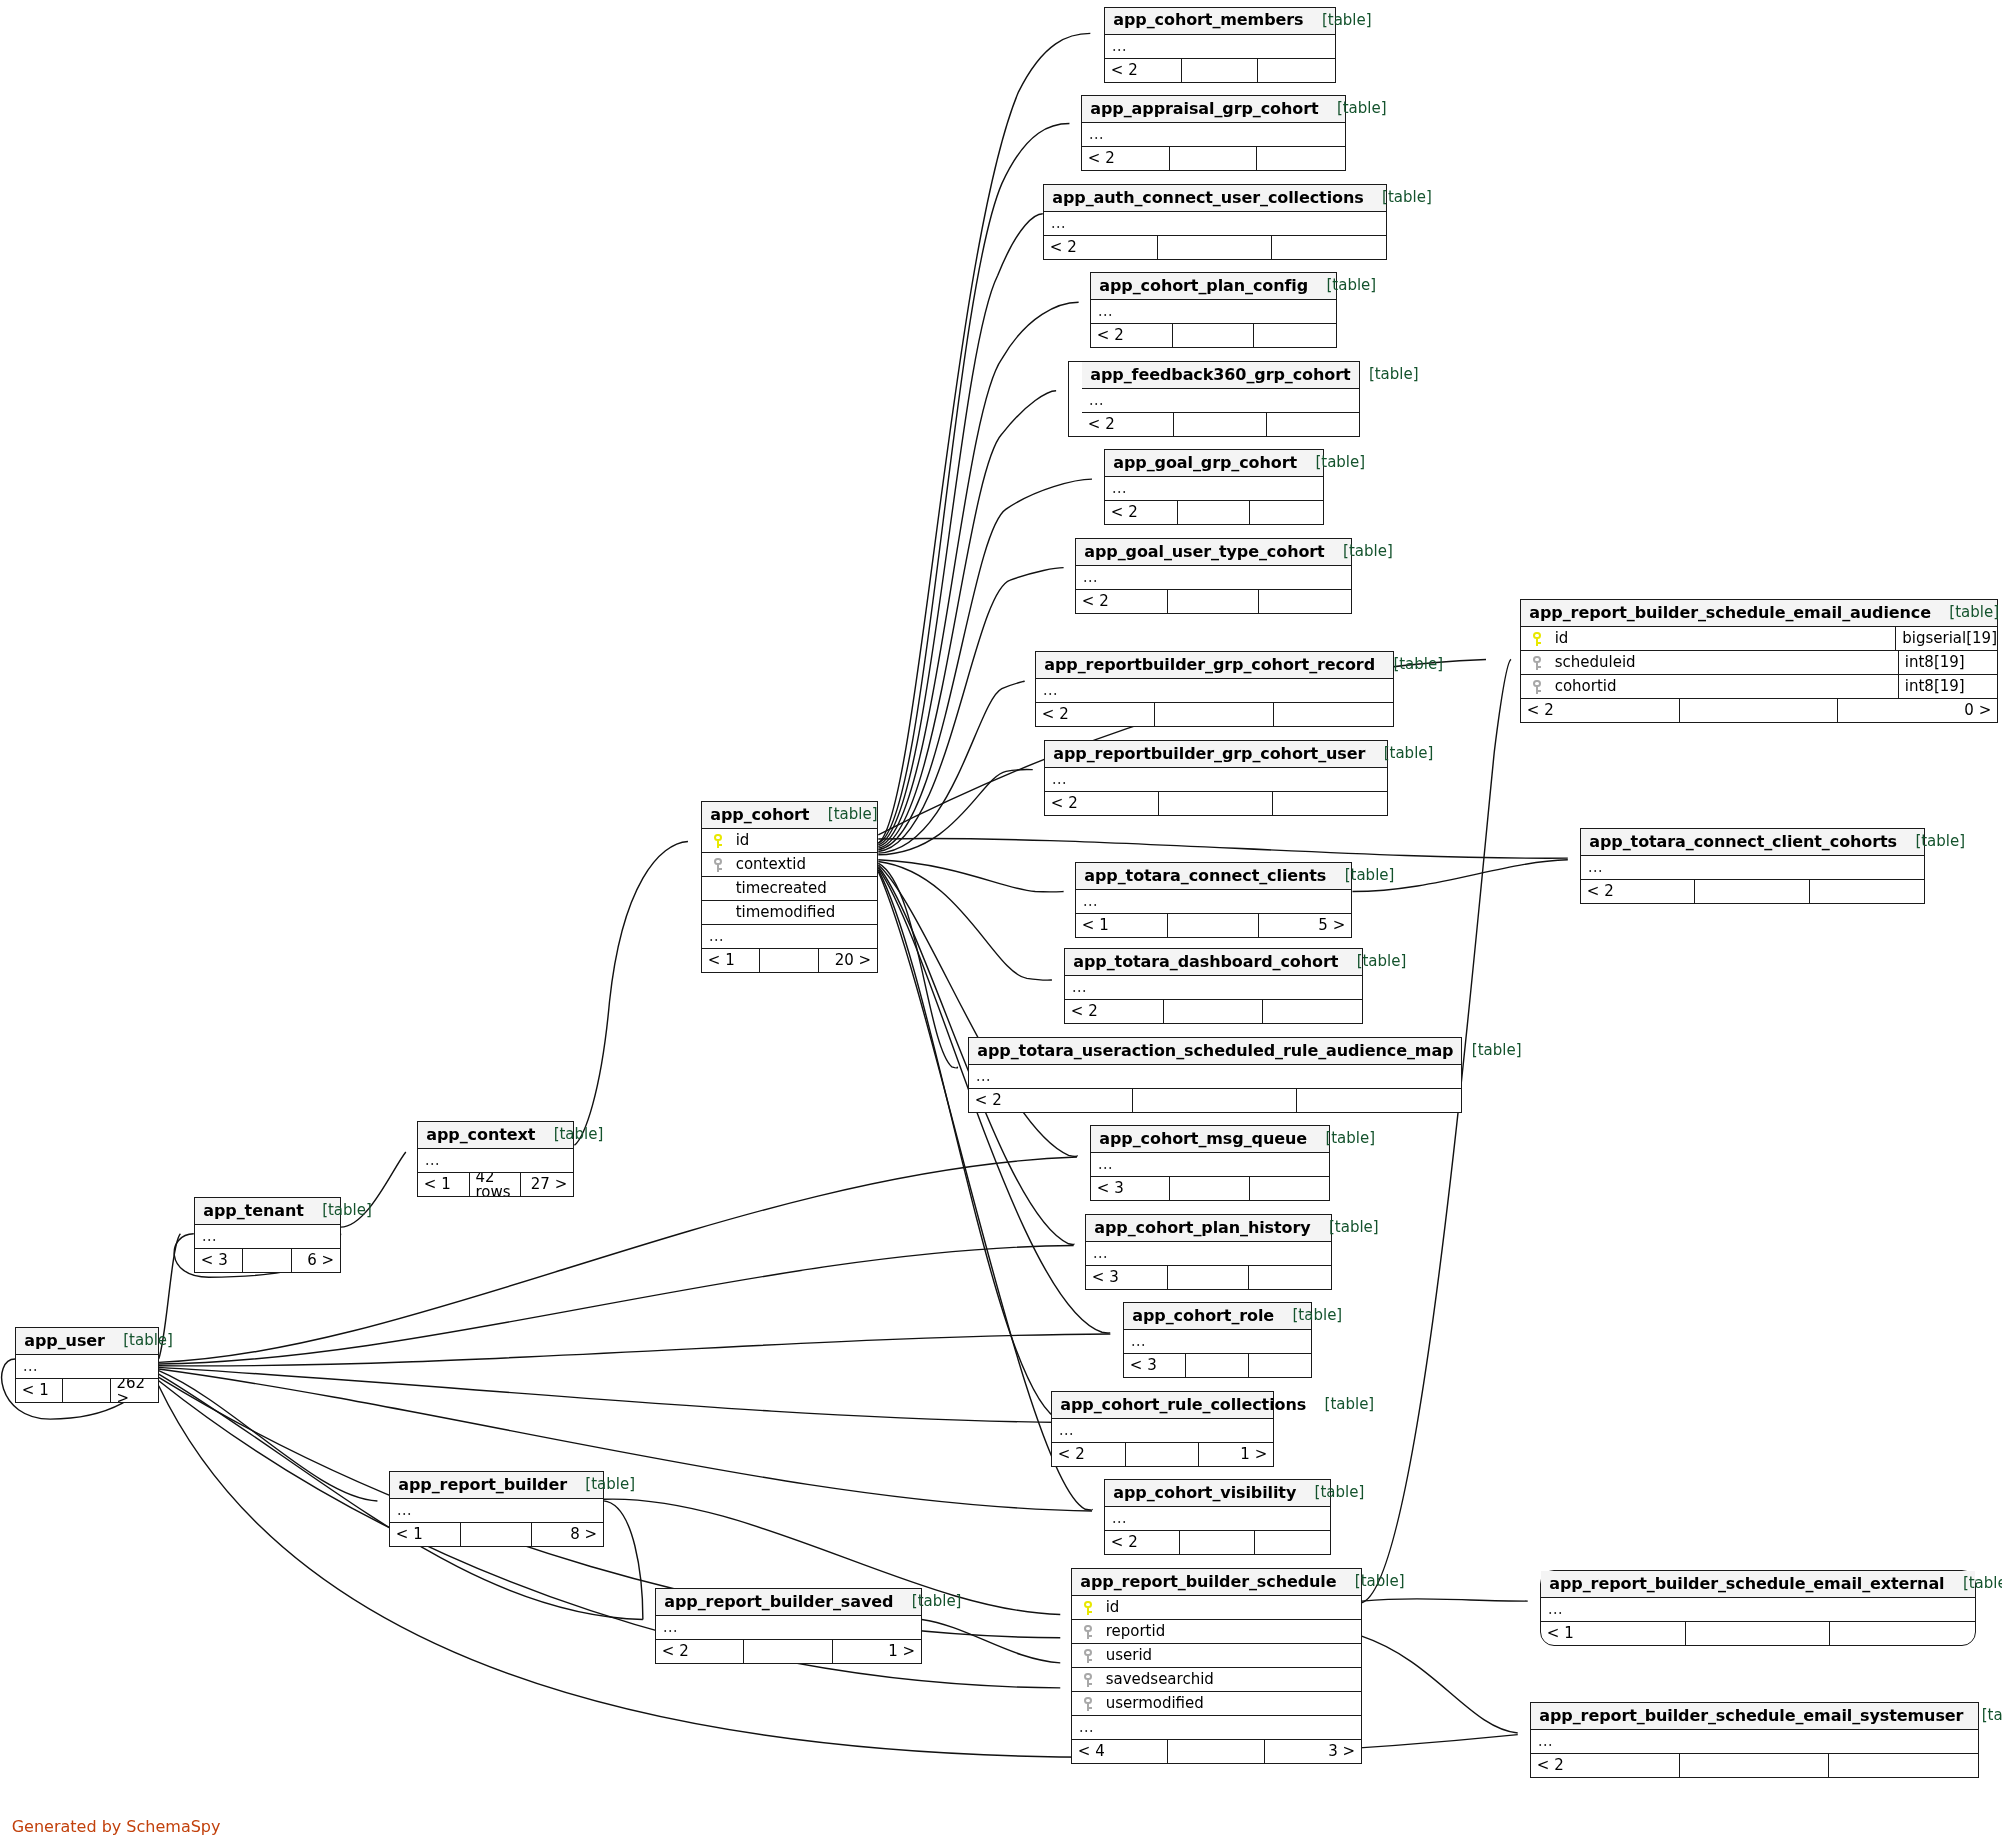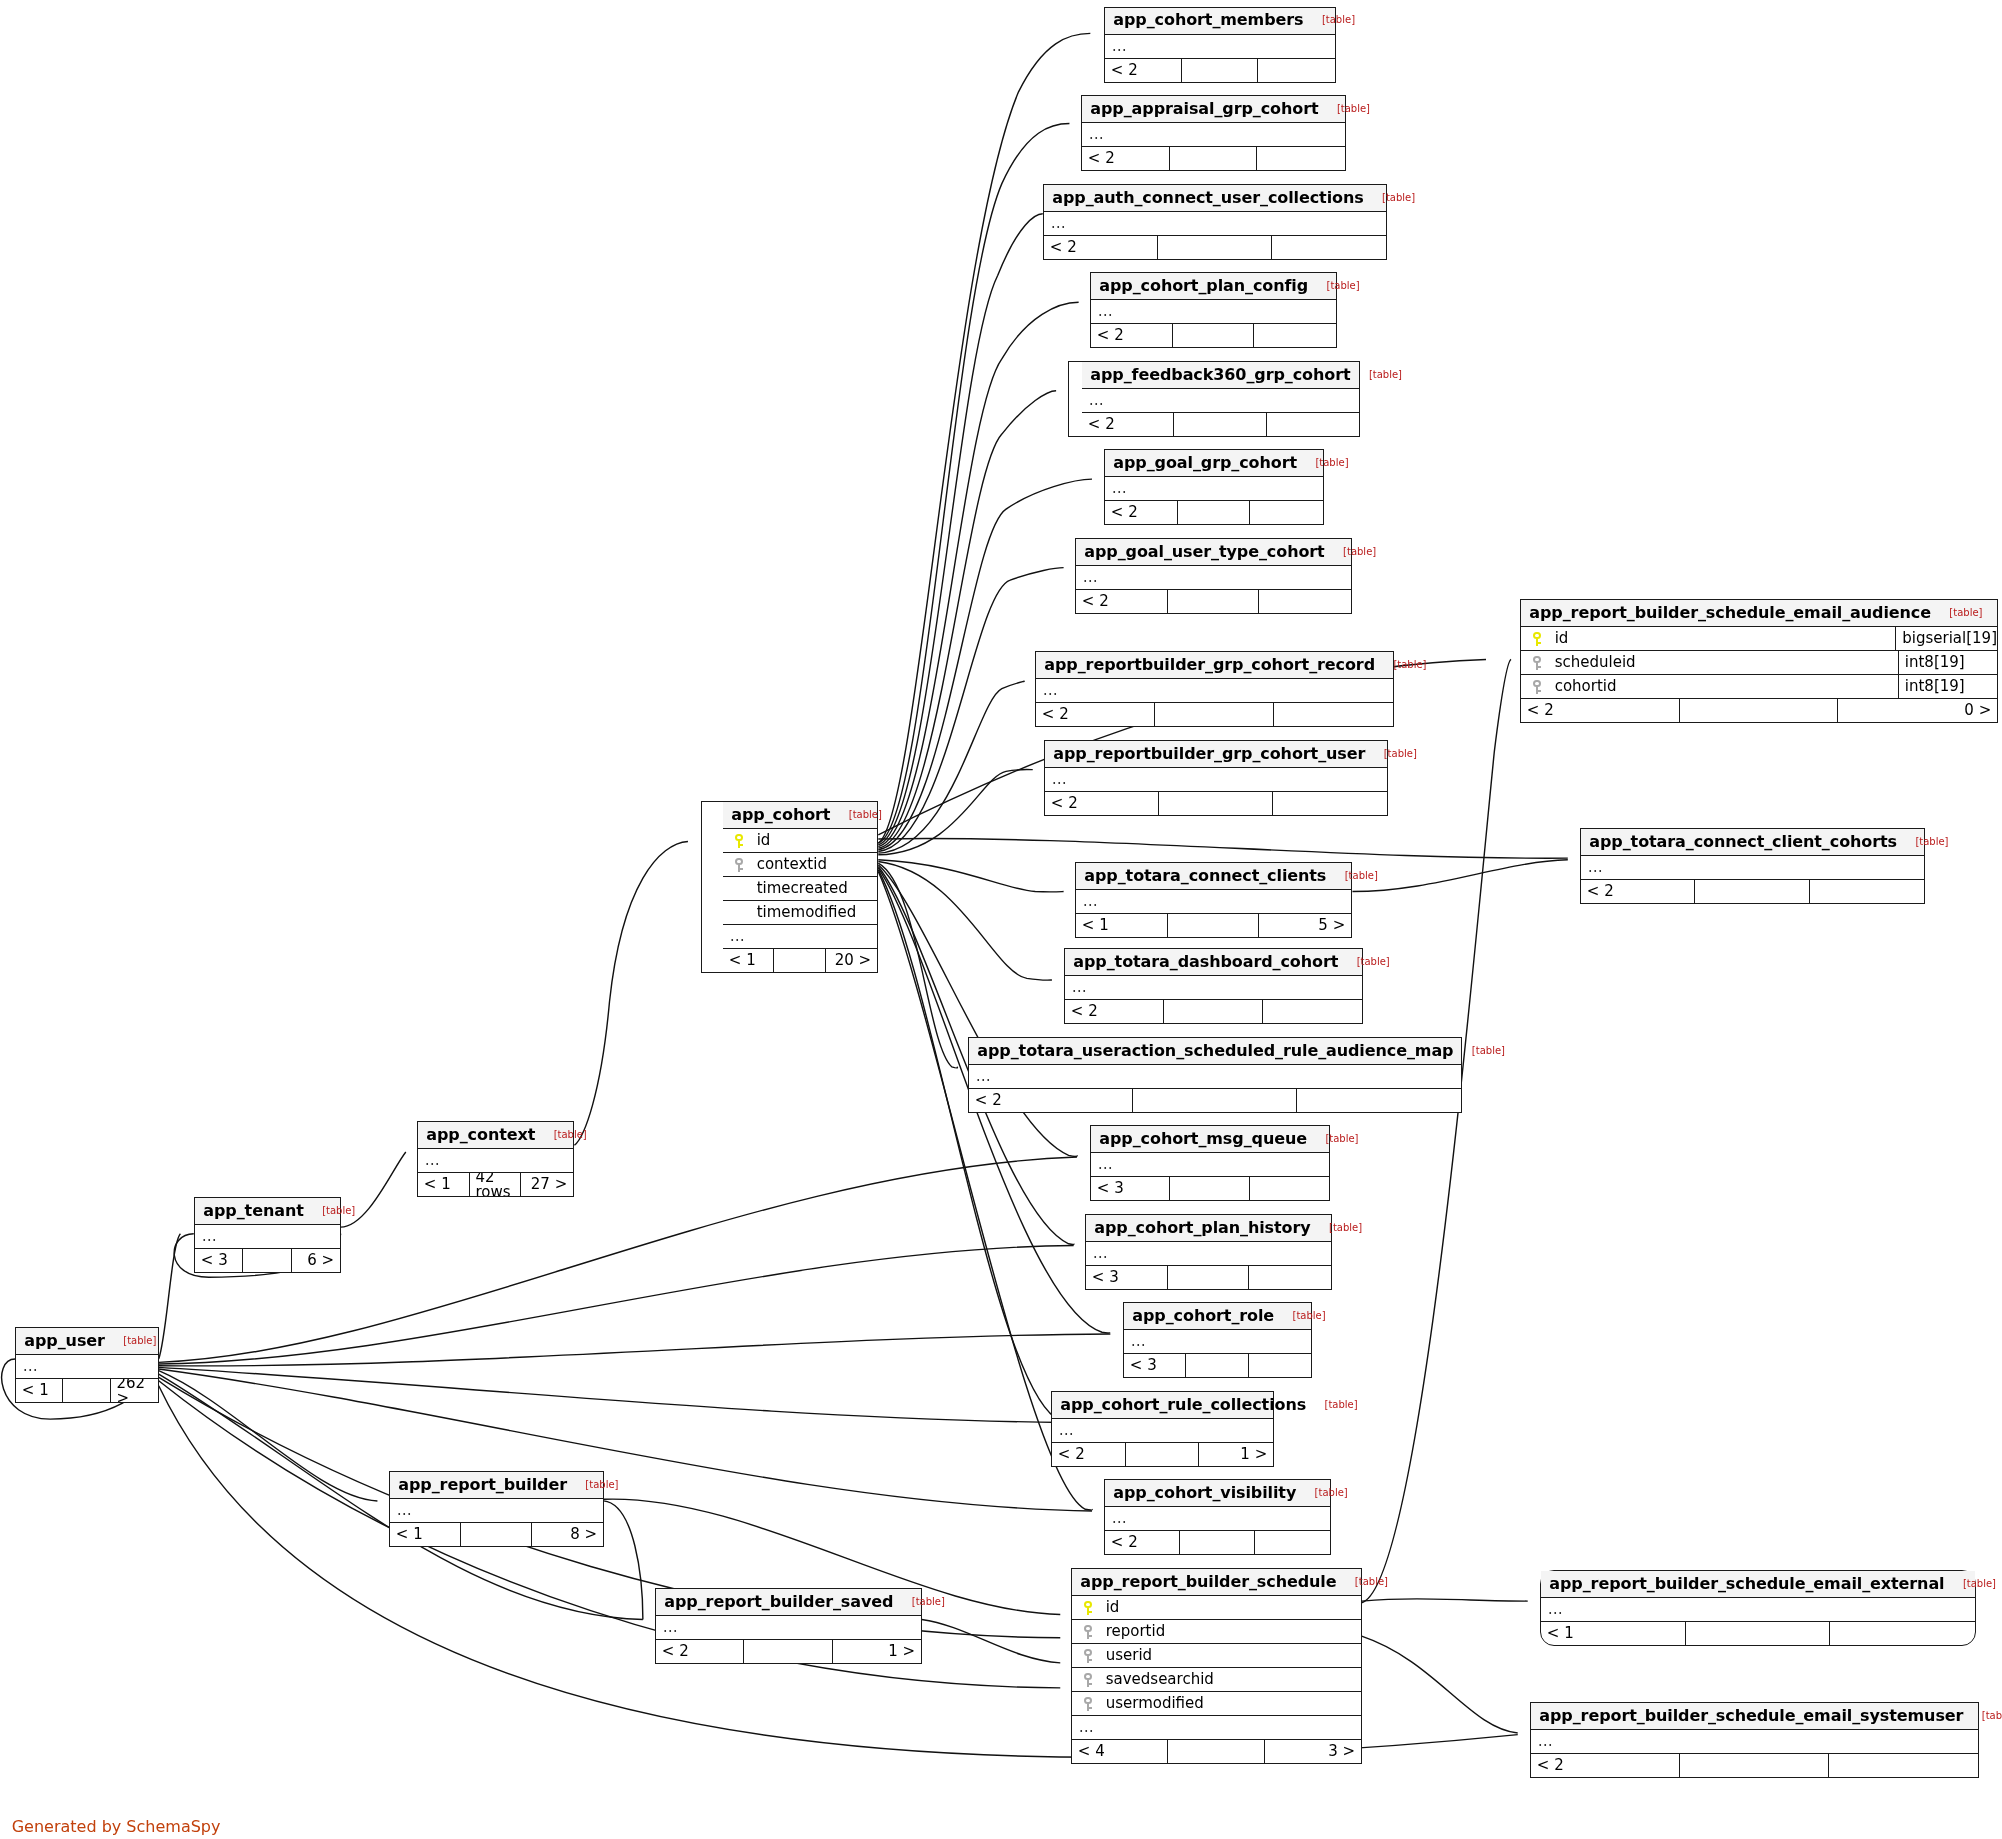--- a/index.html
+++ b/index.html
@@ -45,22 +45,22 @@
     height: 27px;
     white-space: nowrap;
   }
   .node .title .tname {
     font-weight: bold;
     font-size: 16px;
     color: #000;
     letter-spacing: -0.1px;
   }
   .node .title .ttype {
-    font-size: 10px;
-    color: #b91c1c;
+    font-size: 15px;
+    color: #14532d;
     padding-left: 18.4px;
   }
   .node .row {
     display: flex;
     align-items: center;
     border-bottom: 0.8px solid #1a1a1a;
     height: 24px;
     box-sizing: border-box;
     padding: 0 5px;
     white-space: nowrap;
@@ -399,21 +399,21 @@
           <span class="tname">app_cohort_visibility</span>
           <span class="ttype">[table]</span>
         </div>
         <div class="row ellipsis">…</div>
         <div class="footer">
           <div class="fc left">&lt; 2</div>
           <div class="fc center"></div>
           <div class="fc right"></div>
         </div>
       </div>
-      <div class="node" style="left: 701px; top: 801px; width: 177px; padding-left: 21px;">
+      <div class="node" style="left: 701px; top: 801px; width: 177px;">
         <div class="title">
           <span class="tname">app_cohort</span>
           <span class="ttype">[table]</span>
         </div>
         <div class="row">
           <span class="keycell">
             <span class="keyicon key-pk">
               <span class="head"></span>
               <span class="stem"></span>
               <span class="tooth"></span>

